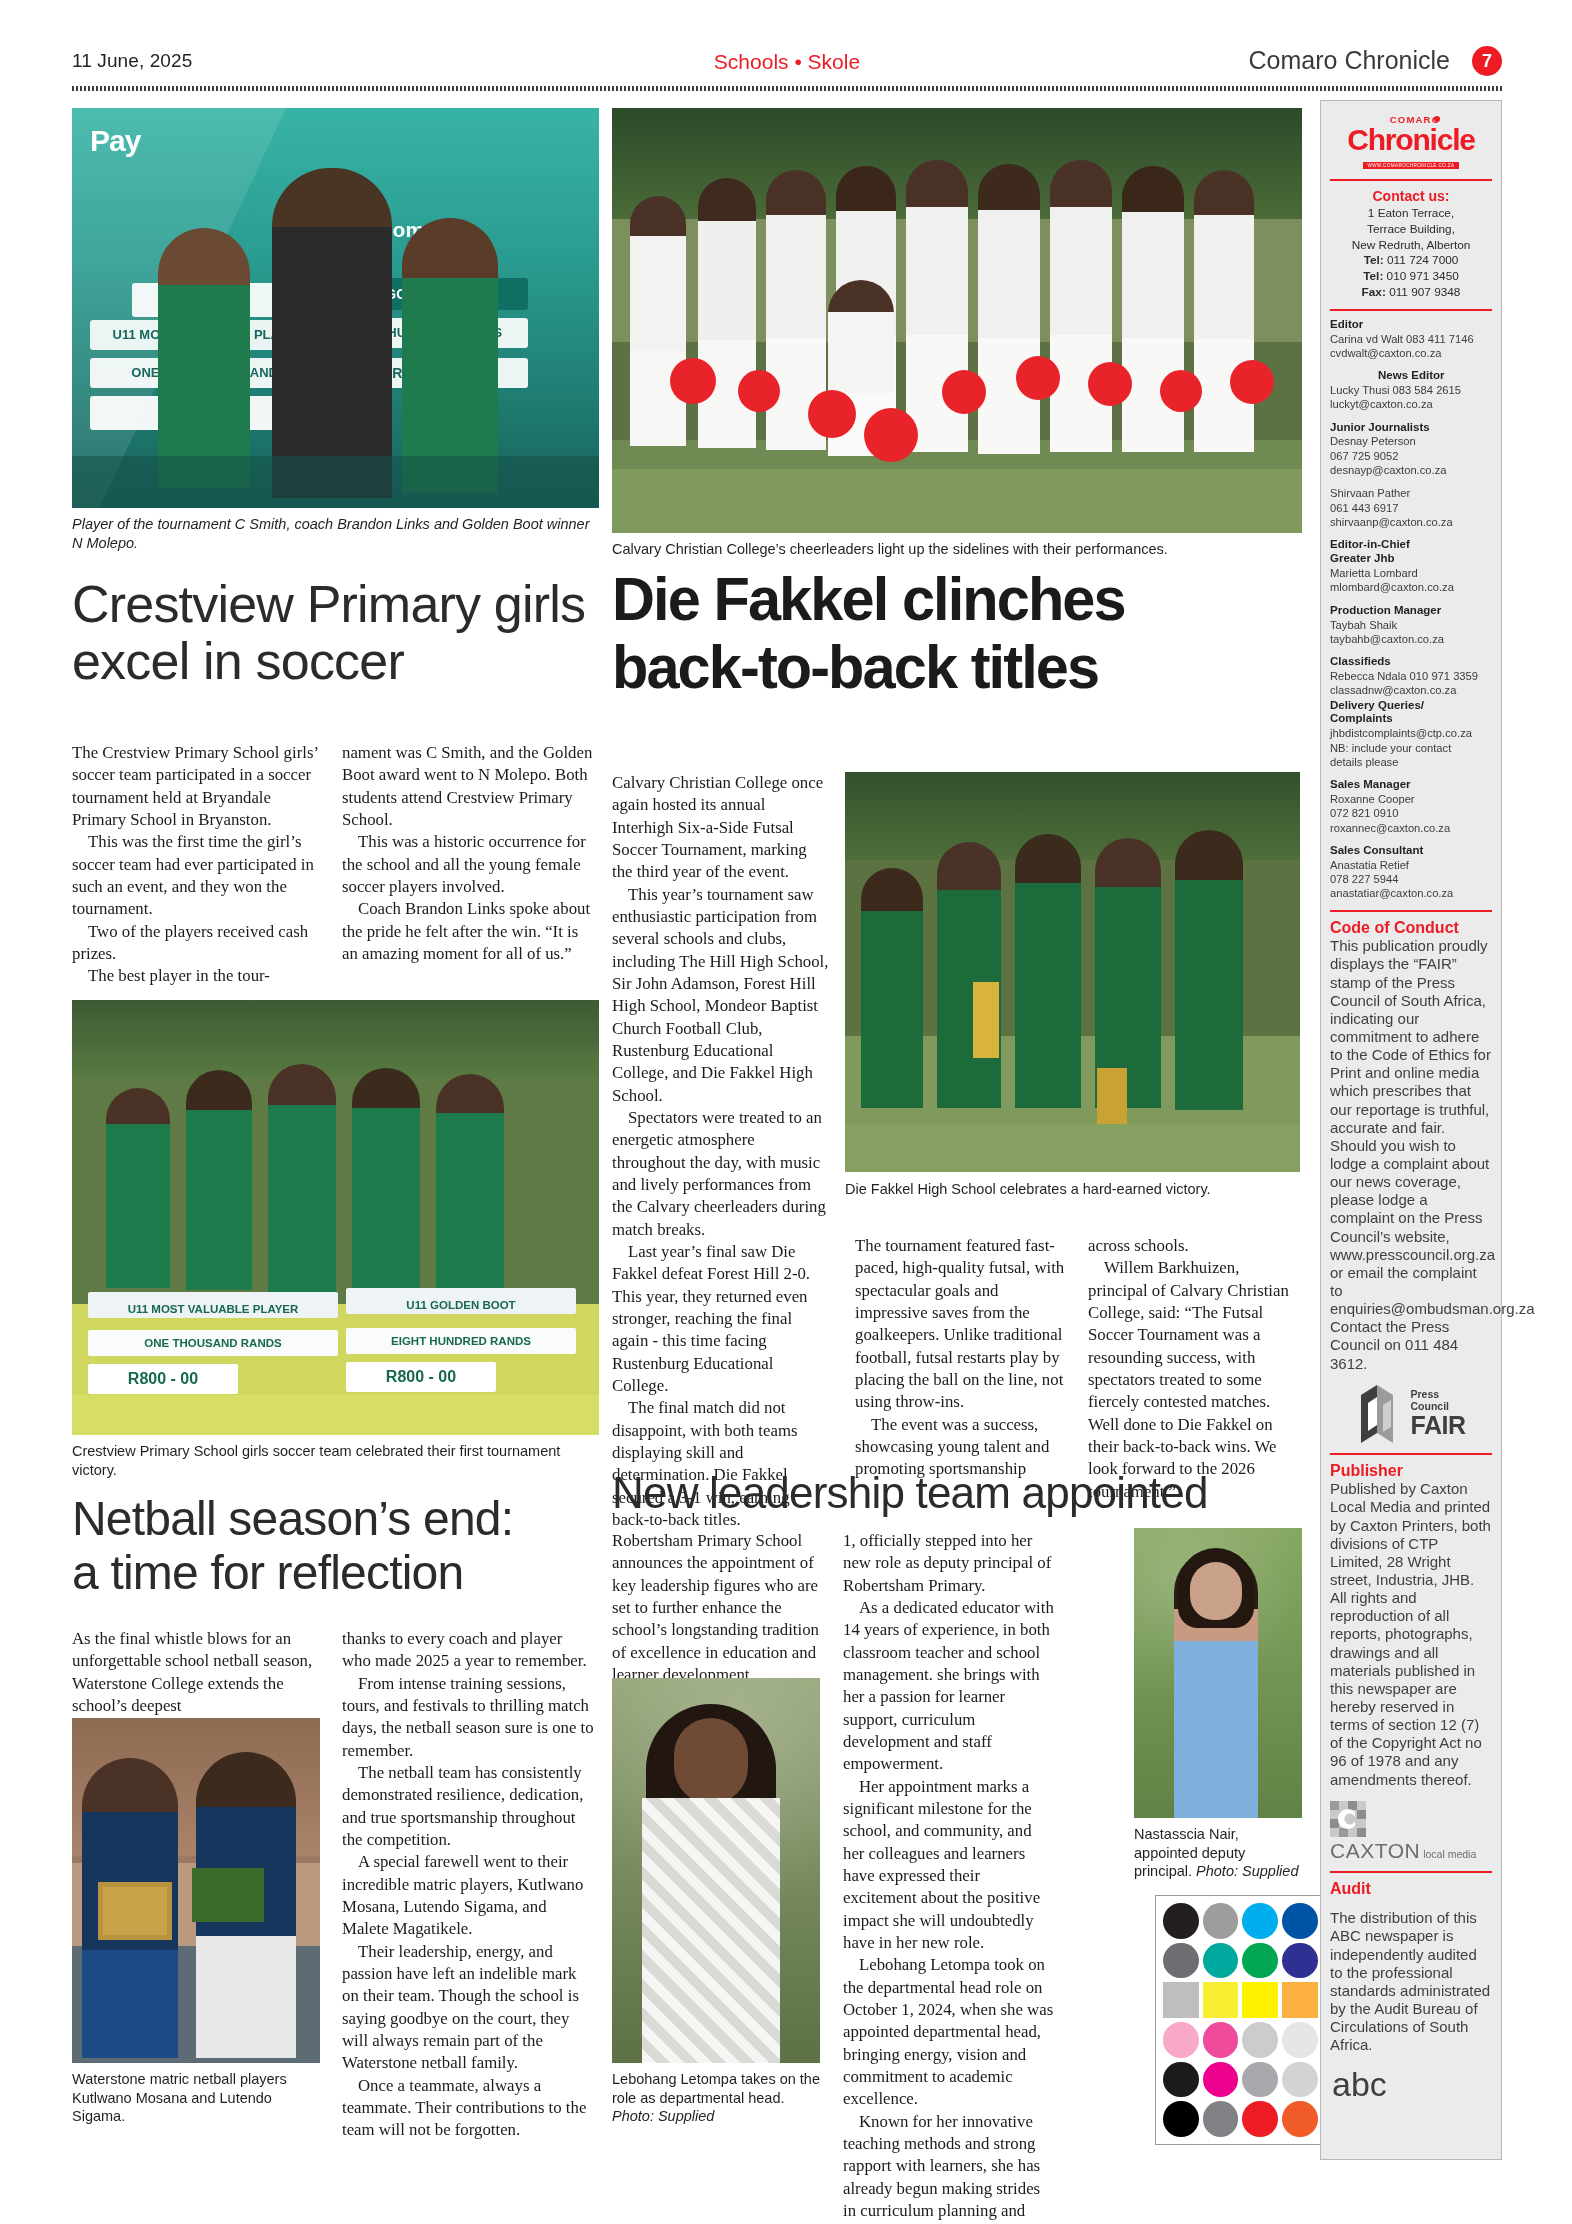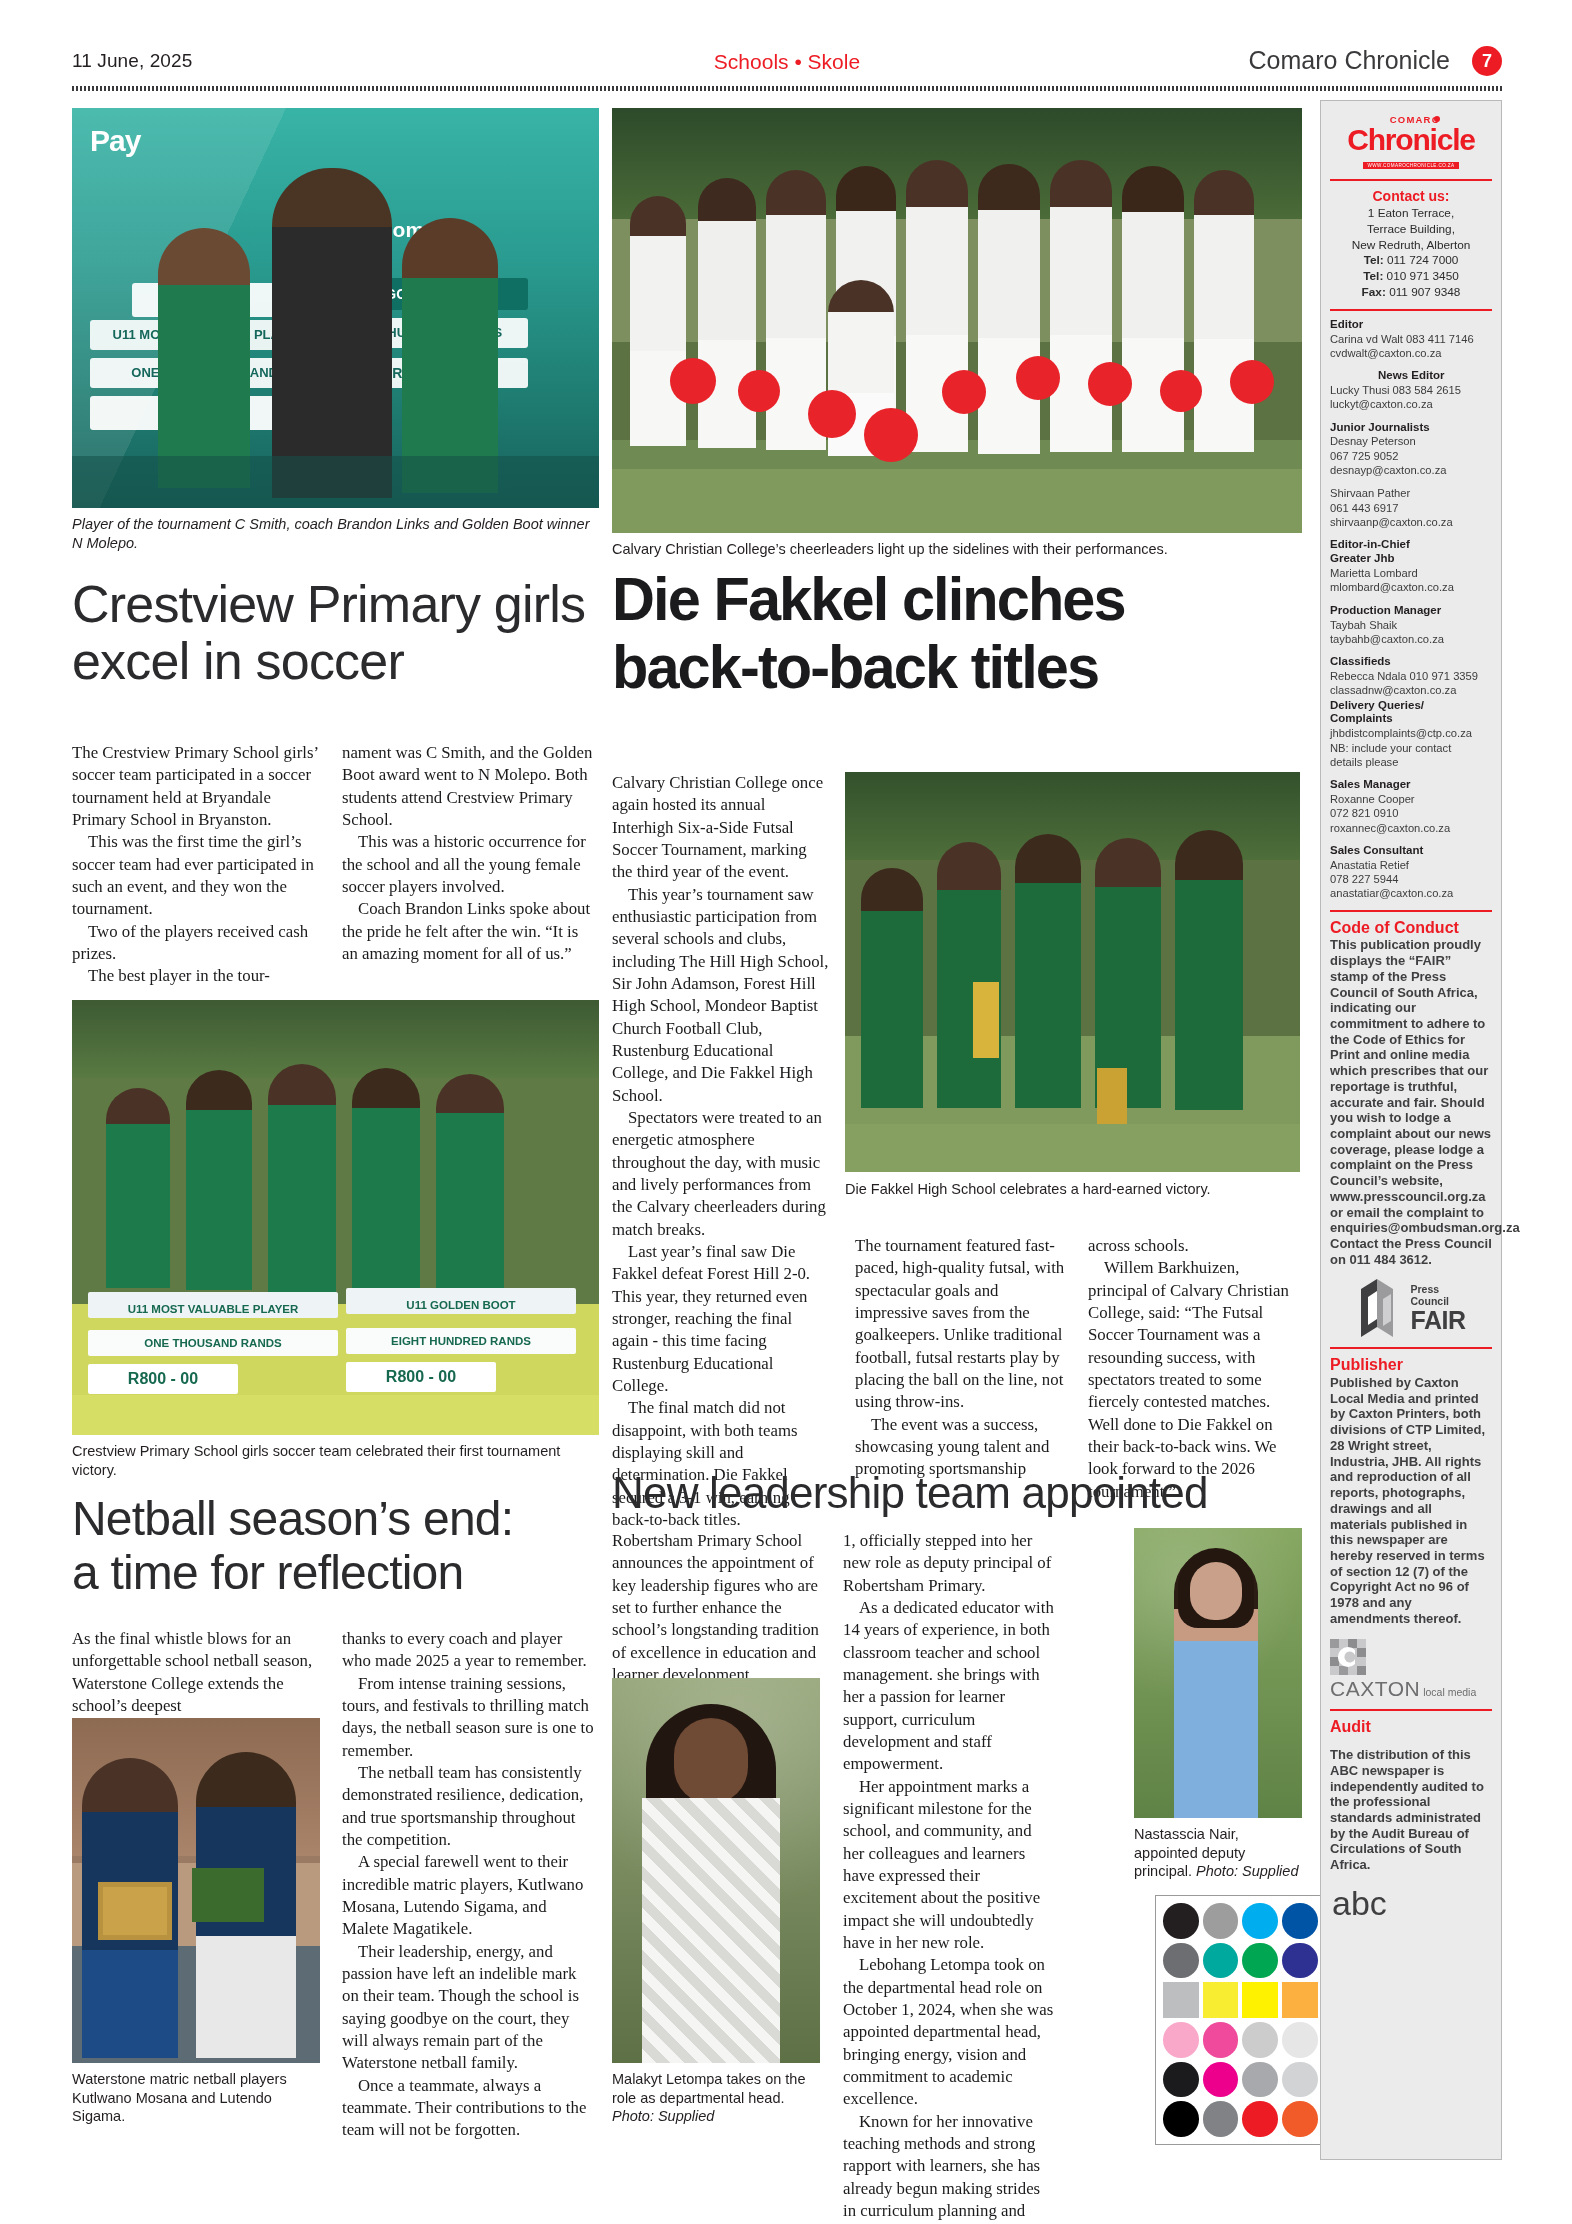--- a/index.html
+++ b/index.html
@@ -82,21 +82,21 @@
   .rail .r-line { font-size: 11.2px; color: #3c3c3c; line-height: 1.28; }
   .rail hr.red { border: none; border-top: 2.2px solid #ed1c24; margin: 8px 0 7px 0; }
   .rail .rail-contact-title {
     color: #ed1c24; font-weight: bold; font-size: 14px; text-align: center; margin-bottom: 2px;
   }
   .rail .rail-contact-line {
     font-size: 11.8px; color: #2b2b2b; text-align: center; line-height: 1.34;
   }
   .rail .rail-contact-line b { font-weight: bold; }
   .rail .red-head { color: #ed1c24; font-weight: bold; font-size: 16px; line-height:1.1; }
-  .rail .blk-para { font-size: 13px; color: #3f3f41; line-height: 1.21; font-weight: bold; }
+  .rail .blk-para { font-size: 15px; color: #3f3f41; line-height: 1.21; }
 
   
   .logo-box { text-align: center; padding-top: 2px; }
   .logo-comaro {
     font-size: 9.5px; font-weight: bold; color: #ed1c24; letter-spacing: 1.2px;
     display:inline-block; position: relative; left: 8px;
   }
   .logo-chron {
     font-size: 30px; font-weight: bold; color: #ed1c24; letter-spacing: -1.2px;
     line-height: .9; margin-top: -1px;
@@ -354,21 +354,21 @@
                   background:radial-gradient(circle at 60% 15%, rgba(255,255,255,.2), transparent 50%),
                              linear-gradient(180deg,#94a477 0%, #5d7046 100%);"></div>
       <div style="position:absolute;left:34px;top:26px;width:130px;height:360px;border-radius:65px 65px 0 0;
                   background:linear-gradient(180deg,#221610 0 26%, #f2f2f0 26% 100%);"></div>
       <div style="position:absolute;left:62px;top:40px;width:74px;height:86px;border-radius:37px;background:#6f4a34;"></div>
       <div style="position:absolute;left:30px;top:120px;width:138px;height:265px;
                   background:repeating-linear-gradient(45deg,#f5f5f3 0 10px,#d9d9d6 10px 20px);"></div>
     </div>
   </div>
   <div class="caption" style="position:absolute;left:612px;top:2070px;width:208px;">
-    <span>Malakyt Letompa takes on the role as departmental head.</span>
+    <span>Lebohang Letompa takes on the role as departmental head.</span>
     <em>Photo: Supplied</em>
   </div>
 
   <div class="colorbar" id="colorbar">
       <div class="sw" style="background: rgb(35, 31, 32);"></div>
       <div class="sw" style="background: rgb(157, 157, 158);"></div>
       <div class="sw" style="background: rgb(0, 174, 239);"></div>
       <div class="sw" style="background: rgb(0, 84, 166);"></div>
       <div class="sw" style="background: rgb(255, 255, 255); border: 1px solid rgb(221, 221, 221);"></div>
       <div class="sw" style="background: rgb(109, 110, 113);"></div>

